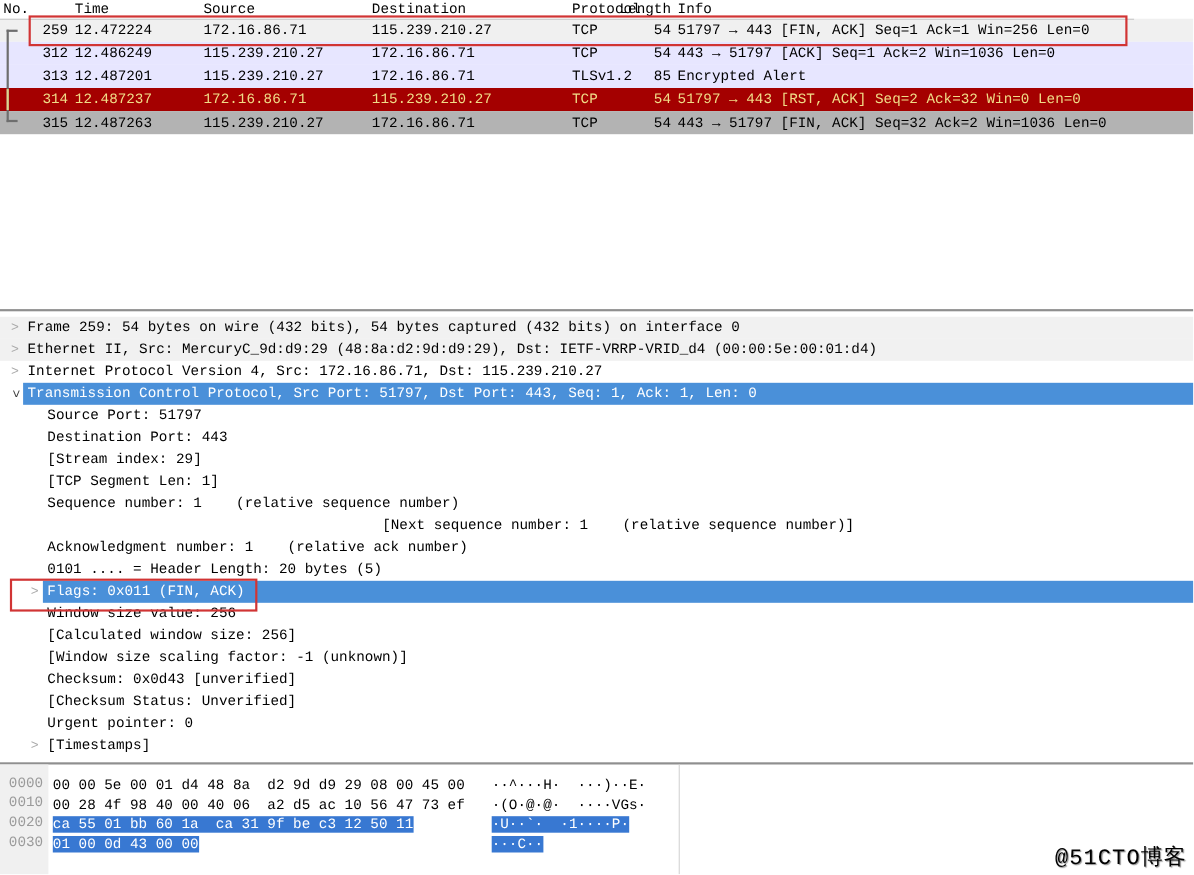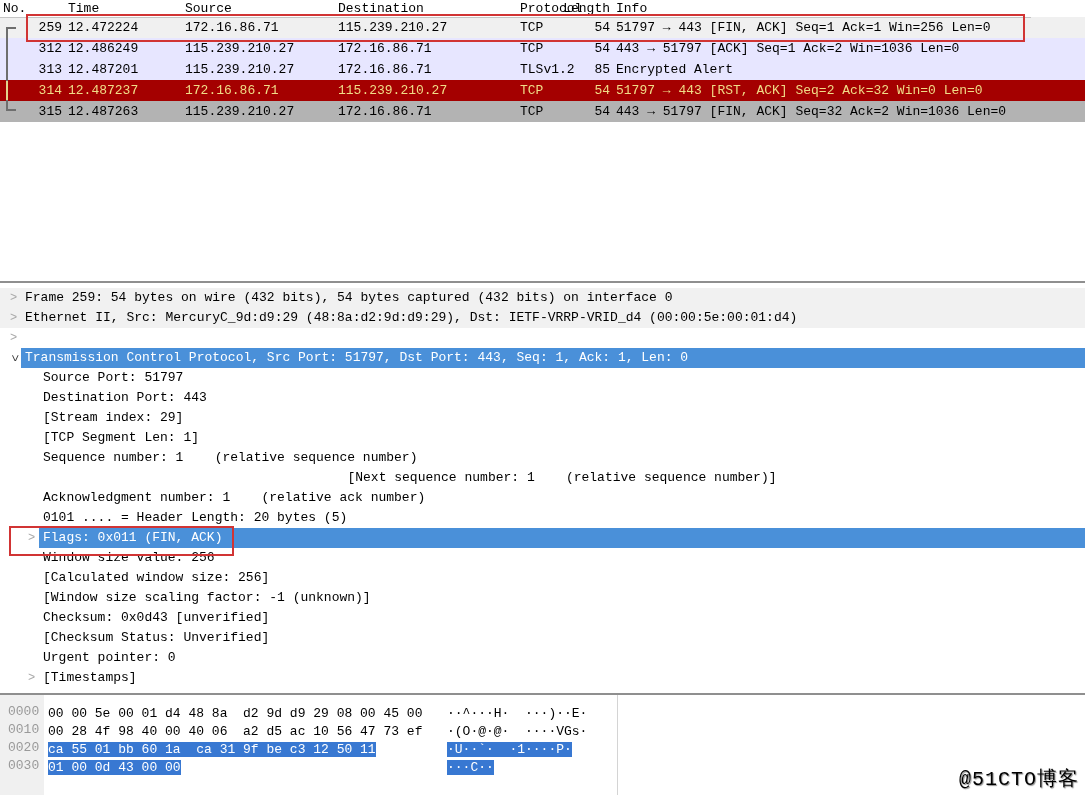--- a/index.html
+++ b/index.html
@@ -140,20 +140,21 @@
       <div class="drow bg-gray" style="top: 288px;">
         <span class="chevslot">&gt;</span>
         <span class="dtext">Frame 259: 54 bytes on wire (432 bits), 54 bytes captured (432 bits) on interface 0</span>
       </div>
       <div class="drow bg-gray" style="top: 308px;">
         <span class="chevslot">&gt;</span>
         <span class="dtext">Ethernet II, Src: MercuryC_9d:d9:29 (48:8a:d2:9d:d9:29), Dst: IETF-VRRP-VRID_d4 (00:00:5e:00:01:d4)</span>
       </div>
       <div class="drow" style="top: 328px;">
         <span class="chevslot">&gt;</span>
+        <span class="dtext">Internet Protocol Version 4, Src: 172.16.86.71, Dst: 115.239.210.27</span>
       </div>
       <div class="drow" style="top: 348px;">
         <span class="chevslot open">&gt;</span>
         <span class="dtext sel">Transmission Control Protocol, Src Port: 51797, Dst Port: 443, Seq: 1, Ack: 1, Len: 0</span>
       </div>
       <div class="drow ind1" style="top: 368px;">
         <span class="chevslot"></span>
         <span class="dtext">Source Port: 51797</span>
       </div>
       <div class="drow ind1" style="top: 388px;">

